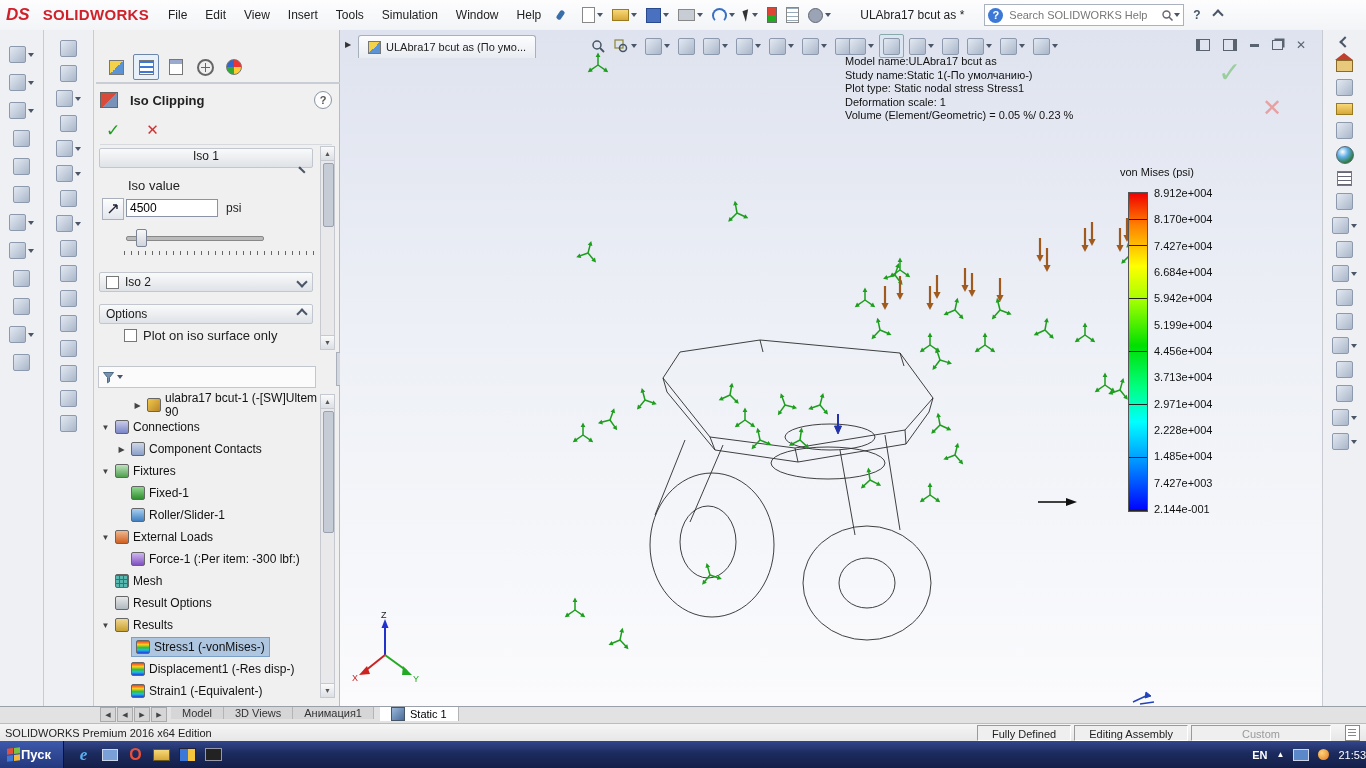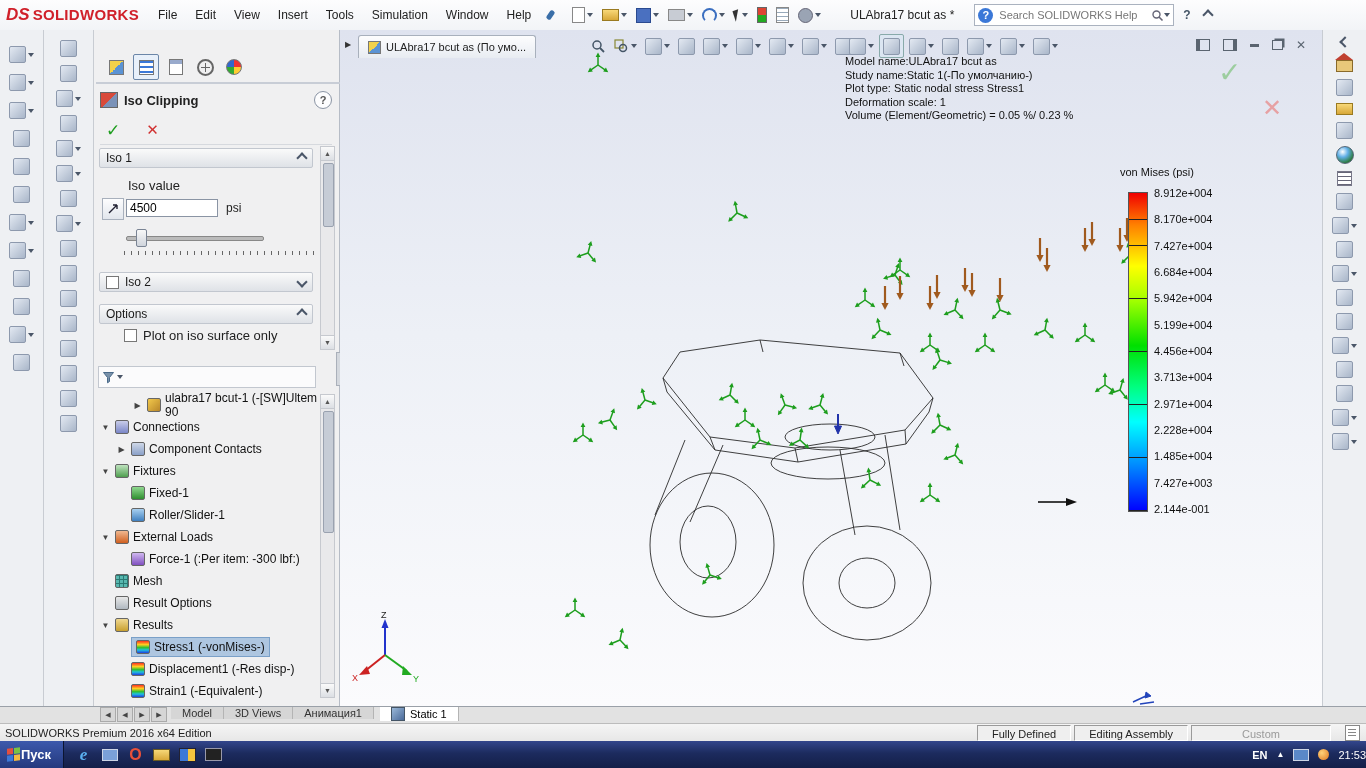--- a/index.html
+++ b/index.html
@@ -1,21 +1,21 @@
 <!DOCTYPE html>
 <html><head>
 <meta charset="utf-8">
 <style>
   html,body{margin:0;padding:0;}
   body{font-family:"Liberation Sans","DejaVu Sans",sans-serif;font-size:12px;color:#111;}
   #app{position:relative;width:1366px;height:768px;overflow:hidden;background:#fff;}
   .abs{position:absolute;}
   
   #menubar{position:absolute;left:0;top:0;width:1366px;height:30px;background:linear-gradient(#fdfdfe,#f2f4f7);border-bottom:1px solid #d0d4da;display:flex;align-items:center;}
-  .logo{display:flex;align-items:baseline;gap:3px;padding:0 10px 0 6px;}
+  .logo{display:flex;align-items:baseline;gap:13px;padding:0 10px 0 6px;}
   .logo-mark{color:#d0202a;font-weight:bold;font-style:italic;font-size:17px;}
   .logo-text{color:#d0202a;font-weight:bold;font-size:15px;letter-spacing:.3px;}
   .menu-item{padding:3px 9px;color:#222;cursor:default;}
   .pin{width:5px;height:10px;background:#3a6ea8;border-radius:2px;transform:rotate(35deg);margin:0 8px;}
   .qbar{display:flex;align-items:center;gap:3px;margin-left:8px;}
   .tbtn{height:22px;display:flex;align-items:center;justify-content:center;gap:2px;padding:0 3px;border-radius:2px;}
   .ph{width:15px;height:15px;background:linear-gradient(135deg,#e3e9f2,#a9b6c9);border:1px solid #8d99ad;border-radius:2px;display:inline-block;}
   .caret{width:0;height:0;border-left:3px solid transparent;border-right:3px solid transparent;border-top:4px solid #4a5668;display:inline-block;}
   .doc-title{margin-left:26px;color:#222;}
   .searchbox{display:flex;align-items:center;margin-left:18px;border:1px solid #aab2bf;background:#fff;height:20px;padding:0 3px;}
@@ -43,21 +43,21 @@
   .pm-tabs{position:absolute;left:2px;top:22px;width:240px;height:30px;display:flex;align-items:center;gap:5px;padding-left:8px;border-bottom:2px solid #c8cdd6;}
   .pmtab{width:24px;height:24px;display:flex;align-items:center;justify-content:center;border-radius:2px;}
   .pmtab.sel{background:#e8f0fa;border:1px solid #6b86a8;}
   .tab-cube{width:13px;height:13px;background:linear-gradient(135deg,#f4d24a 50%,#5b93d4 50%);border:1px solid #777;}
   .tab-list{width:13px;height:13px;background:#fff repeating-linear-gradient(180deg,#3b78d8 0 2px,transparent 2px 5px);border:1px solid #777;}
   .tab-page{width:12px;height:14px;background:linear-gradient(#9ac 0 4px,#fff 4px);border:1px solid #777;}
   .tab-target{width:13px;height:13px;border-radius:50%;border:2px solid #666;background:
       linear-gradient(#666,#666) center/9px 1px no-repeat,
       linear-gradient(#666,#666) center/1px 9px no-repeat;}
   .tab-pie{width:14px;height:14px;border-radius:50%;background:conic-gradient(#e33 0 25%,#fc3 25% 50%,#3a3 50% 75%,#36c 75% 100%);border:1px solid #777;}
-  .pm-title{position:absolute;left:6px;top:58px;width:232px;height:24px;display:flex;align-items:center;gap:6px;font-weight:bold;font-size:13px;color:#222;}
+  .pm-title{position:absolute;left:6px;top:58px;width:232px;height:24px;display:flex;align-items:center;gap:12px;font-weight:bold;font-size:13px;color:#222;}
   .iso-ic{width:16px;height:14px;background:linear-gradient(135deg,#d84a3a 50%,#7a92b8 50%);border:1px solid #666;}
   .helpbtn{margin-left:auto;width:16px;height:16px;border-radius:50%;border:1px solid #8a94a4;background:#fdfdfe;color:#555;font-size:11px;display:flex;align-items:center;justify-content:center;}
   .pm-actions{position:absolute;left:6px;top:86px;width:232px;height:28px;display:flex;align-items:center;gap:14px;border-bottom:1px solid #d6d9de;}
   .okbtn{color:#1f9e1f;font-size:17px;font-weight:bold;padding:0 6px;}
   .xbtn{color:#d03030;font-size:15px;font-weight:bold;padding:0 6px;}
   .ghdr{position:absolute;left:5px;width:214px;height:20px;background:linear-gradient(#fafafa,#dfe2e7);border:1px solid #c2c7cf;border-radius:2px;display:flex;align-items:center;gap:6px;padding:0 6px;font-size:12px;color:#1a1a1a;box-sizing:border-box;}
   .ghdr .chev{margin-left:auto;}
   .cb{width:11px;height:11px;border:1px solid #777;background:#fff;display:inline-block;flex:none;}
   .lbl{font-size:13px;color:#222;}
   .isoinput{position:absolute;width:92px;height:18px;border:1px solid #8a94a4;background:#fff;font-size:12px;font-family:inherit;padding:0 3px;box-sizing:border-box;}
@@ -340,21 +340,21 @@
       <span class="iso-ic"></span>
       <span>Iso Clipping</span>
       <span class="helpbtn">?</span>
     </div>
 
     <div class="pm-actions">
       <span class="okbtn">✓</span>
       <span class="xbtn">✕</span>
     </div>
 
-    <div class="ghdr" style="top:118px;">
+    <div class="ghdr" style="top:118px;flex-direction:column;">
       <span>Iso 1</span>
       <span class="chev up"></span>
     </div>
     <span class="lbl abs" style="left:34px;top:148px;">Iso value</span>
     <div class="revbtn" style="left:8px;top:168px;">
       <svg width="12" height="12">
           <path d="M2 10 L10 2 M10 2 h-4 M10 2 v4" stroke="#223" stroke-width="1.4" fill="none"></path>
         </svg>
     </div>
     <input class="isoinput" style="left: 32px; top: 169px;" value="4500">

